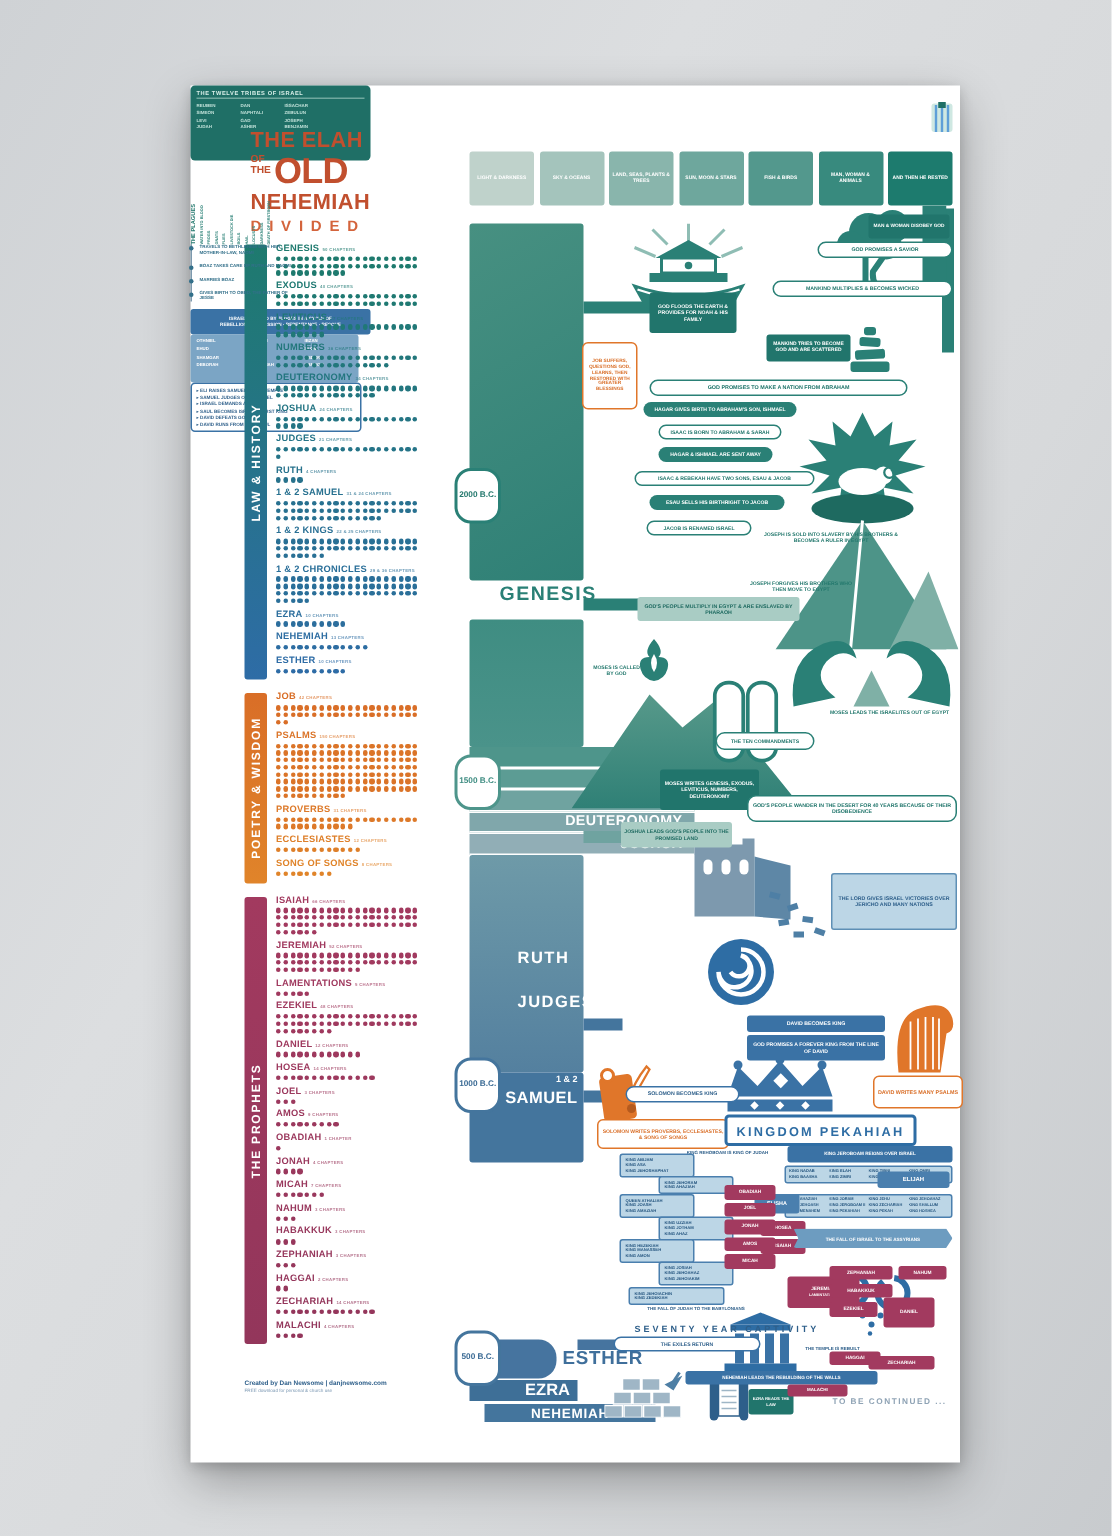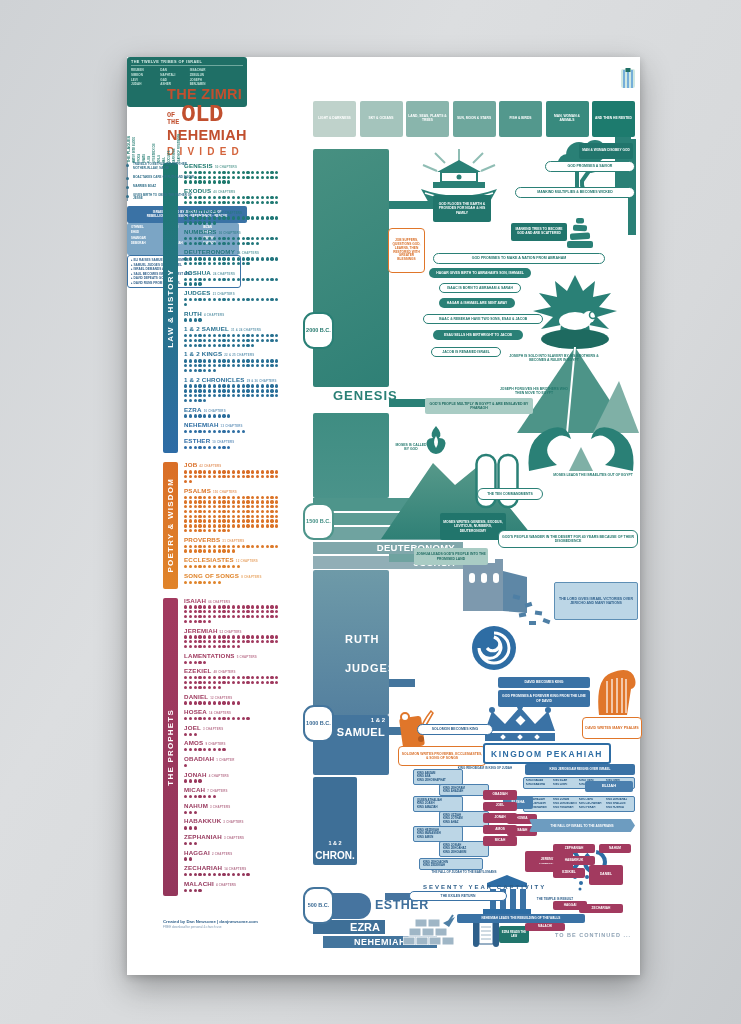--- a/index.html
+++ b/index.html
@@ -4,21 +4,21 @@
 <style>
   html,body{margin:0;padding:0;width:741px;height:1024px;overflow:hidden;
     font-family:"Liberation Sans","DejaVu Sans",sans-serif;}
   body{background:linear-gradient(120deg,#cfd2d5 0%,#dcdee0 35%,#d7d9db 65%,#c8cbce 100%);}
   .abs{position:absolute;}
   #sheet{position:absolute;left:127px;top:57px;width:513px;height:918px;background:#fff;
     box-shadow:0 12px 30px rgba(0,0,0,.30),0 2px 8px rgba(0,0,0,.18);}
   
   #title{left:40px;top:30px;width:112px;color:#C14F2E;font-weight:800;line-height:1;}
   .t1{font-size:14.5px;letter-spacing:.3px;}
-  .t2{display:flex;align-items:flex-end;gap:2px;margin:1px 0;font-family:Liberation Mono, monospace;}
+  .t2{display:flex;align-items:flex-start;gap:2px;margin:1px 0;}
   .ofthe{display:flex;flex-direction:column;font-size:6.8px;line-height:1.05;}
   .old{font-size:24px;letter-spacing:-.5px;}
   .tl{color:#D4643C;font-size:10px;letter-spacing:5.2px;margin-top:5px;font-weight:700;}
   
   #book-sections{left:36px;top:106px;width:134px;}
   .sec{display:flex;gap:6px;margin-bottom:9px;}
   .secbar{width:15px;border-radius:2px;display:flex;align-items:center;justify-content:center;flex:0 0 15px;}
   .secbar span{writing-mode:vertical-rl;transform:rotate(180deg);color:#fff;font-weight:800;font-size:8px;letter-spacing:1.2px;white-space:nowrap;}
   .bcol{flex:1;}
   .book{margin-bottom:3px;}
@@ -142,21 +142,21 @@
   #ezra-reads{left:372px;top:869px;width:30px;height:17px;font-size:2.8px;}
   #continued{left:428px;top:875px;width:84px;font-size:5.5px;letter-spacing:1px;color:#8FA3B5;font-weight:800;z-index:3;}
   .icon{z-index:2;}
 </style>
 </head>
 <body>
 
 <div id="sheet">
 
   <div id="title" class="abs">
-    <div class="t1">THE ZIMRI</div>
+    <div class="t1">THE ELAH</div>
     <div class="t2">
       <span class="ofthe">
           <span>OF</span>
           <span>THE</span>
         </span>
       <span class="old">OLD</span>
     </div>
     <div class="t1">NEHEMIAH</div>
     <div class="tl">DIVIDED</div>
   </div>
@@ -1312,23 +1312,20 @@
   <div id="blk-gen" class="abs spine"></div>
   <div id="lbl-genesis" class="abs">GENESIS</div>
   <div id="blk-ex" class="abs spine"></div>
   <div id="blk-ruth" class="abs spine"></div>
   <div id="lbl-ruth" class="abs">RUTH</div>
   <div id="lbl-judges" class="abs">JUDGES</div>
   <div id="blk-sam" class="abs spine"></div>
   <div id="lbl-sam" class="abs">
     <span class="sm">1 &amp; 2</span>
     <span class="bg">SAMUEL</span>
-  </div>
-  <div id="col-chron" class="abs spine">
-    <div class="collbl"><span class="sm">1 &amp; 2</span><span class="bg">CHRON.</span></div>
   </div>
   <div id="blk-est" class="abs spine"></div>
   <div id="lbl-esther" class="abs">ESTHER</div>
   <div id="bar-ezra" class="abs">EZRA</div>
   <div id="bar-neh" class="abs">NEHEMIAH</div>
 
   <div id="d2000" class="abs bub">2000 B.C.</div>
   <div id="d1500" class="abs bub">1500 B.C.</div>
   <div id="d1000" class="abs bub">1000 B.C.</div>
   <div id="d500" class="abs bub">500 B.C.</div>

